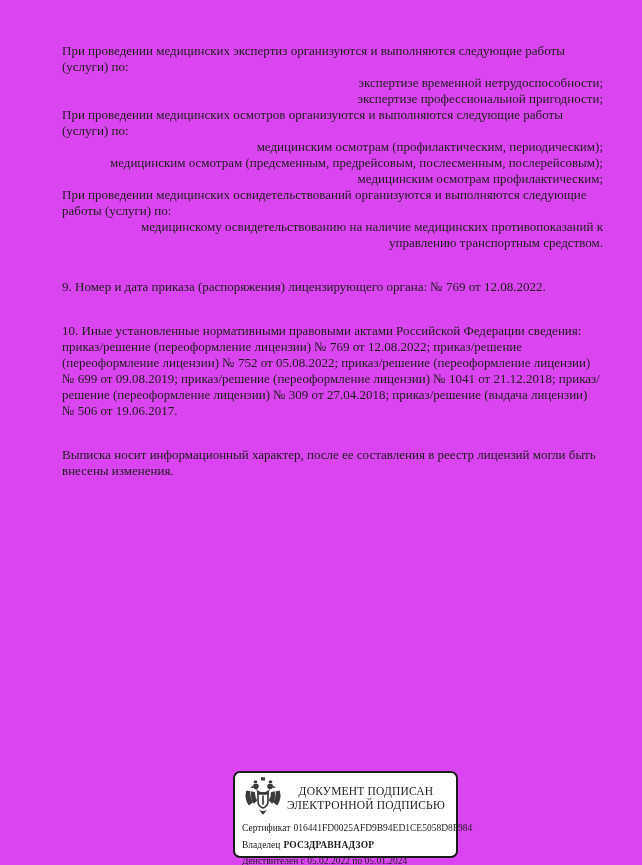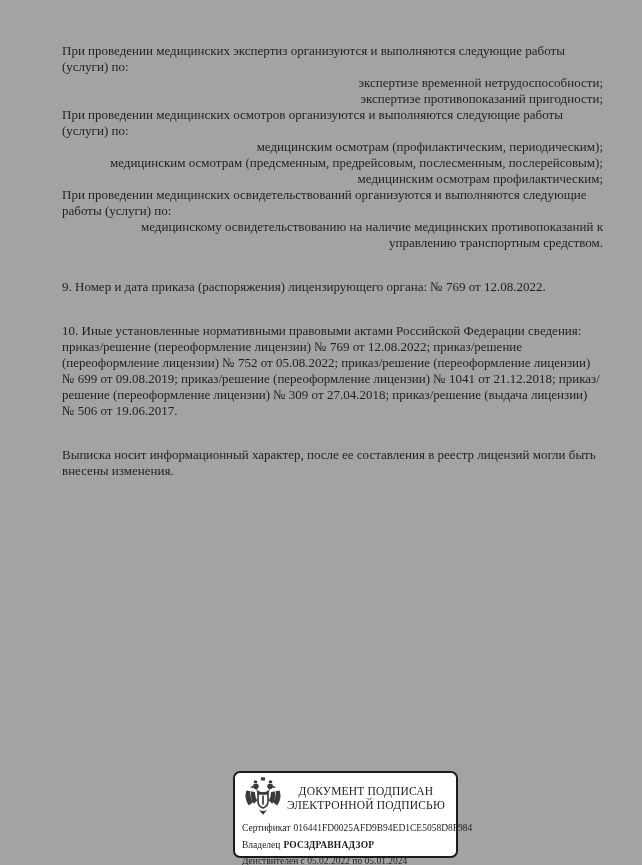--- a/index.html
+++ b/index.html
@@ -11,21 +11,21 @@
     height: 865px;
     background: #ffffff;
     position: relative;
     overflow: hidden;
     font-family: "Liberation Serif", "DejaVu Serif", serif;
     color: #1f1f1f;
   }
   .page {
     position: absolute;
     inset: 0;
-    background: #a3a3a3;
+    background: #d946ef;
   }
   .doc-text {
     position: absolute;
     left: 62px;
     top: 43px;
     width: 541px;
     font-size: 13px;
     line-height: 16px;
     text-align: left;
   }
@@ -89,21 +89,21 @@
   }
 </style>
 </head>
 <body>
 
 <div class="page">
 
   <div class="doc-text">
     <p>При проведении медицинских экспертиз организуются и выполняются следующие работы (услуги) по:</p>
     <p class="item">экспертизе временной нетрудоспособности;</p>
-    <p class="item">экспертизе противопоказаний пригодности;</p>
+    <p class="item">экспертизе профессиональной пригодности;</p>
     <p>При проведении медицинских осмотров организуются и выполняются следующие работы (услуги) по:</p>
     <p class="item">медицинским осмотрам (профилактическим, периодическим);</p>
     <p class="item">медицинским осмотрам (предсменным, предрейсовым, послесменным, послерейсовым);</p>
     <p class="item">медицинским осмотрам профилактическим;</p>
     <p>При проведении медицинских освидетельствований организуются и выполняются следующие работы (услуги) по:</p>
     <p class="item">медицинскому освидетельствованию на наличие медицинских противопоказаний к управлению транспортным средством.</p>
     <p class="gap">9. Номер и дата приказа (распоряжения) лицензирующего органа: № 769 от 12.08.2022.</p>
     <p class="gap">10. Иные установленные нормативными правовыми актами Российской Федерации сведения: приказ/решение (переоформление лицензии) № 769 от 12.08.2022; приказ/решение (переоформление лицензии) № 752 от 05.08.2022; приказ/решение (переоформление лицензии) № 699 от 09.08.2019; приказ/решение (переоформление лицензии) № 1041 от 21.12.2018; приказ/решение (переоформление лицензии) № 309 от 27.04.2018; приказ/решение (выдача лицензии) № 506 от 19.06.2017.</p>
     <p class="gap">Выписка носит информационный характер, после ее составления в реестр лицензий могли быть внесены изменения.</p>
   </div>

